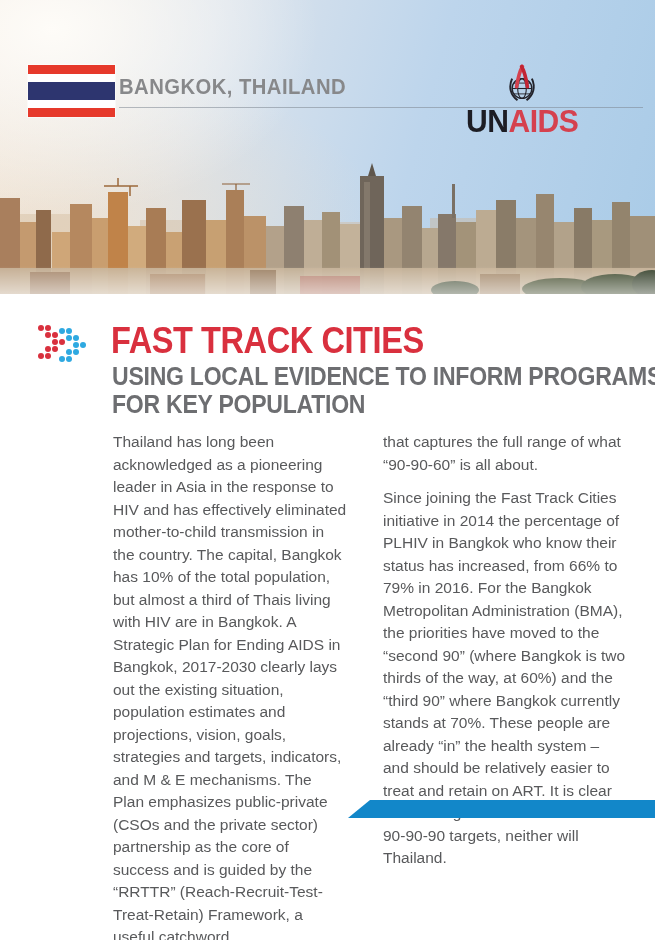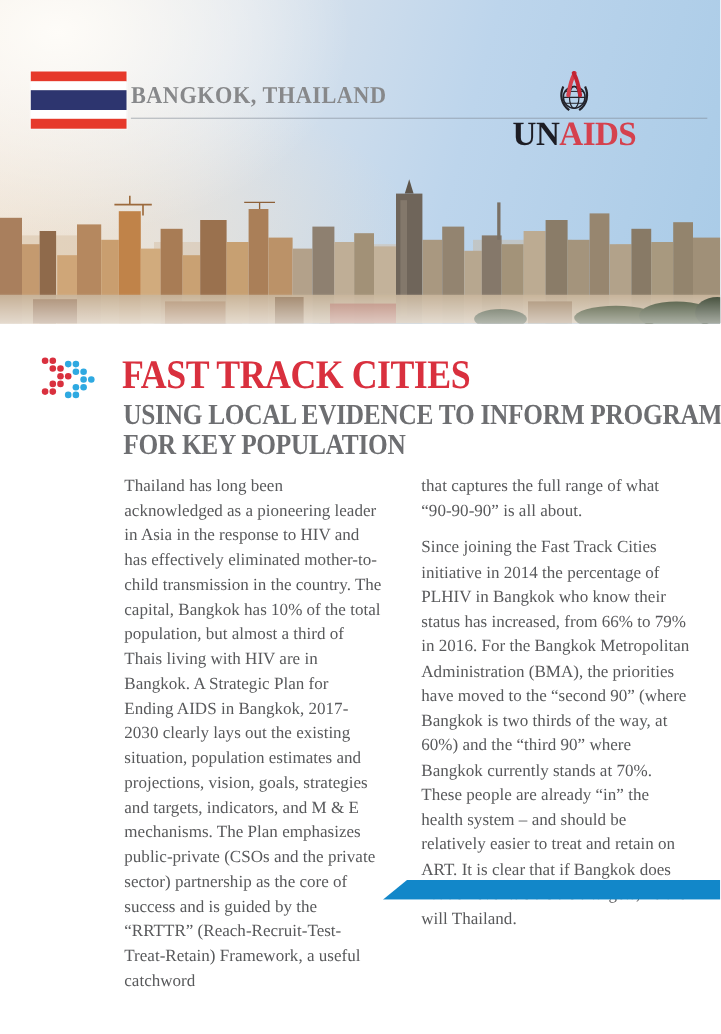--- a/index.html
+++ b/index.html
@@ -2,21 +2,21 @@
 <html style="--accent-red: #d9303e; --accent-blue: #1287c9; --dots-blue: #2ea9e1; --subtitle-gray: #6d6e71; --body-text: #58595b; --header-text-gray: #87888a; --flag-red: #e6392b; --flag-navy: #2d356f; --unaids-dark: #1d1d24; --unaids-red: #d5414e;"><head>
 <meta charset="utf-8">
 <style>
   html,body{margin:0;padding:0;}
   body{
     font-family:"Liberation Sans", sans-serif;
     background:#ffffff;
     width:655px;height:940px;
     position:relative;overflow:hidden;
   }
-  .page{position:absolute;inset:0;width:655px;height:818px;background:#fff;font-family:Liberation Serif, serif;}
+  .page{position:absolute;inset:0;width:655px;height:818px;background:#fff;}
 
   
   .hero{
     position:absolute;top:0;left:0;width:655px;height:294px;overflow:hidden;
     background:
       radial-gradient(ellipse 430px 300px at 8% 10%, rgba(255,253,249,.95), rgba(255,248,240,0) 62%),
       radial-gradient(ellipse 520px 280px at 10% 80%, rgba(243,221,192,.55), rgba(243,221,192,0) 62%),
       linear-gradient(105deg,#f2eae2 0%,#dde4ec 30%,#bdd5ec 62%,#a9cbe7 100%);
   }
   .skyline{position:absolute;bottom:0;left:0;width:655px;height:132px;}
@@ -224,19 +224,19 @@
   <div class="page-subtitle">
     <div>USING LOCAL EVIDENCE TO INFORM PROGRAMS</div>
     <div>FOR KEY POPULATION</div>
   </div>
 
   <div class="columns">
     <div class="col-left">
       <p>Thailand has long been acknowledged as a pioneering leader in Asia in the response to HIV and has effectively eliminated mother-to-child transmission in the country. The capital, Bangkok has 10% of the total population, but almost a third of Thais living with HIV are in Bangkok. A Strategic Plan for Ending AIDS in Bangkok, 2017-2030 clearly lays out the existing situation, population estimates and projections, vision, goals, strategies and targets, indicators, and M &amp; E mechanisms. The Plan emphasizes public-private (CSOs and the private sector) partnership as the core of success and is guided by the “RRTTR” (Reach-Recruit-Test-Treat-Retain) Framework, a useful catchword</p>
     </div>
     <div class="col-right">
-      <p>that captures the full range of what “90-90-90” is all about.</p>
+      <p>that captures the full range of what “90-90-60” is all about.</p>
       <p>Since joining the Fast Track Cities initiative in 2014 the percentage of PLHIV in Bangkok who know their status has increased, from 66% to 79% in 2016. For the Bangkok Metropolitan Administration (BMA), the priorities have moved to the “second 90” (where Bangkok is two thirds of the way, at 60%) and the “third 90” where Bangkok currently stands at 70%. These people are already “in” the health system – and should be relatively easier to treat and retain on ART. It is clear that if Bangkok does not achieve its 90-90-90 targets, neither will Thailand.</p>
     </div>
   </div>
 
   <div class="bottom-band"></div>
 </div>
 
 </body></html>

